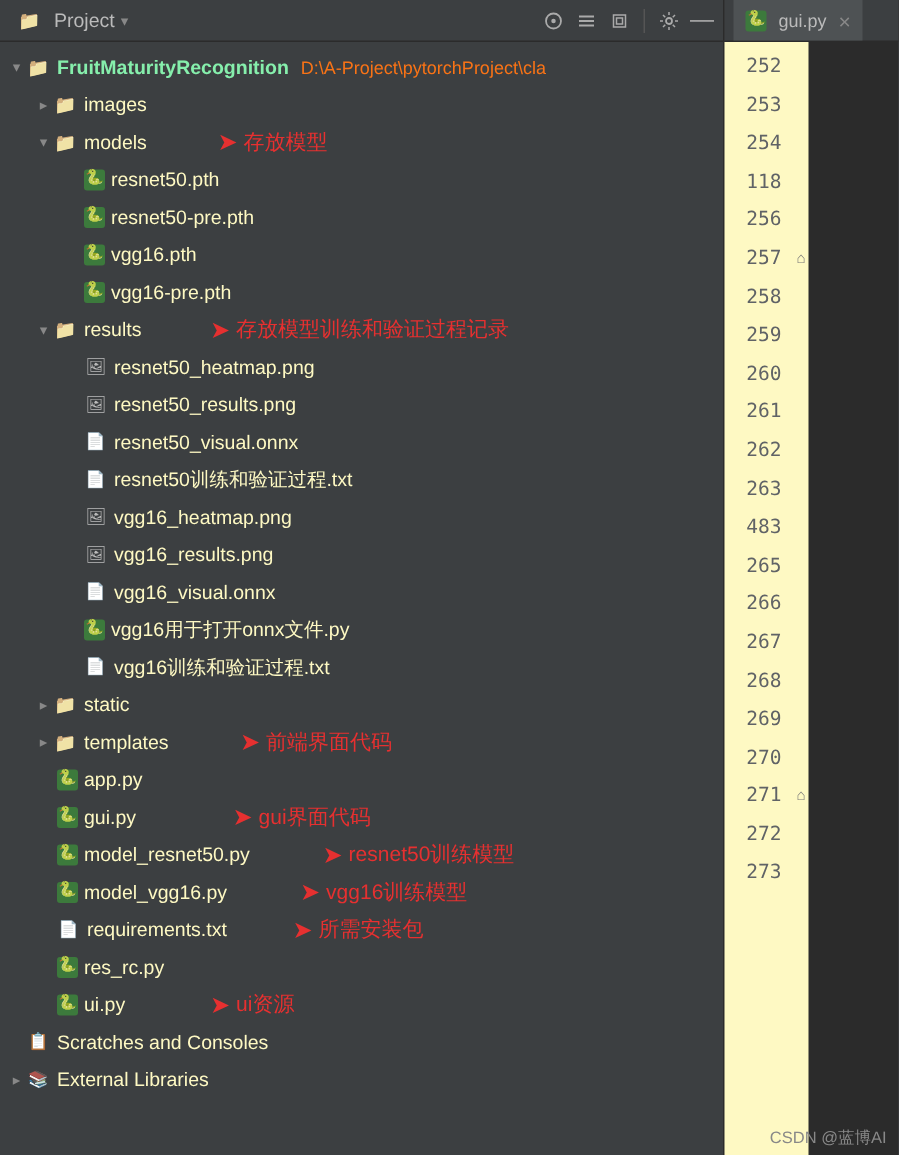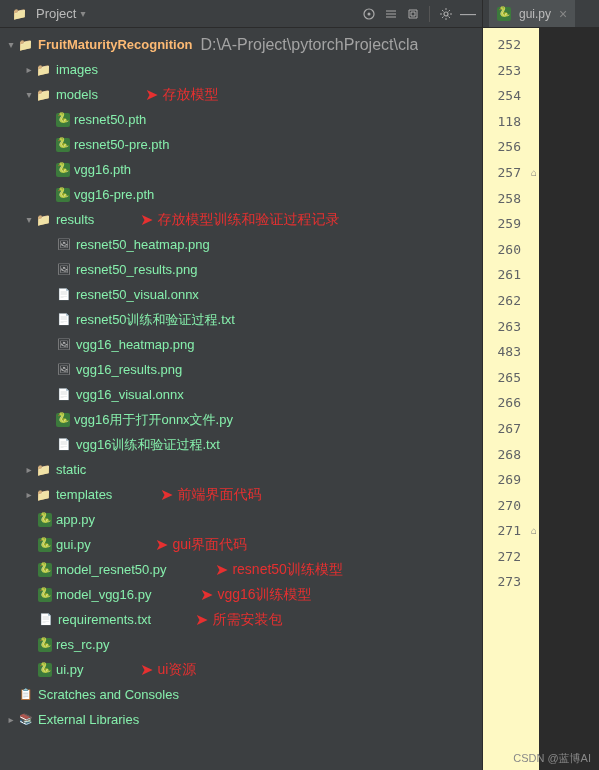--- a/index.html
+++ b/index.html
@@ -21,23 +21,23 @@
 .icon { width: 16px; height: 16px; margin-right: 4px; display: inline-flex; align-items: center; justify-content: center; font-size: 12px; }
 .folder-icon { color: #87939a; }
 .folder-icon::before { content: "📁"; font-size: 12px; filter: grayscale(0.5); }
 .py-icon { width: 14px; height: 14px; background: #3c7a3c; border-radius: 2px; position: relative; }
 .py-icon::before { content: "🐍"; font-size: 10px; position: absolute; top: -1px; left: 1px; }
 .file-icon::before { content: "📄"; font-size: 11px; filter: grayscale(0.7); }
 .txt-icon::before { content: "📄"; font-size: 11px; filter: grayscale(0.7); }
 .img-icon::before { content: "🖼"; font-size: 11px; filter: grayscale(0.7); }
 .lib-icon::before { content: "📚"; font-size: 11px; filter: grayscale(0.5); }
 .scratch-icon::before { content: "📋"; font-size: 11px; }
-.label { color: #86efac; font-size: 13px; white-space: nowrap; }
-.label.bold { font-weight: bold; color: #fdba74; }
-.path-label { color: #a3a3a3; font-size: 16px; margin-left: 8px; white-space: nowrap; overflow: hidden; }
+.label { color: #fef9c3; font-size: 13px; white-space: nowrap; }
+.label.bold { font-weight: bold; color: #86efac; }
+.path-label { color: #f97316; font-size: 12px; margin-left: 8px; white-space: nowrap; overflow: hidden; }
 .annotation { position: absolute; color: #e63030; font-size: 14px; font-weight: 500; pointer-events: none; display: flex; align-items: center; }
 .ann-arrow { color: #e63030; font-size: 16px; margin-right: 4px; }
 .right-panel { flex: 1; background: #2b2b2b; display: flex; flex-direction: column; }
 .tab-bar { height: 28px; background: #3c3f41; border-bottom: 1px solid #2b2b2b; display: flex; align-items: center; padding-left: 6px; }
 .tab { display: flex; align-items: center; gap: 4px; padding: 4px 8px; background: #4e5254; height: 100%; }
 .tab-label { color: #bbb; font-size: 12px; }
 .tab-close { color: #888; font-size: 14px; cursor: pointer; margin-left: 4px; }
 .gutter { background: #fef9c3; width: 56px; padding-top: 4px; }
 .line-num { color: #606366; font-size: 13px; text-align: right; padding-right: 18px; height: 25.6px; line-height: 25.6px; font-family: "Consolas", monospace; position: relative; }
 .editor-area { flex: 1; display: flex; position: relative; }

